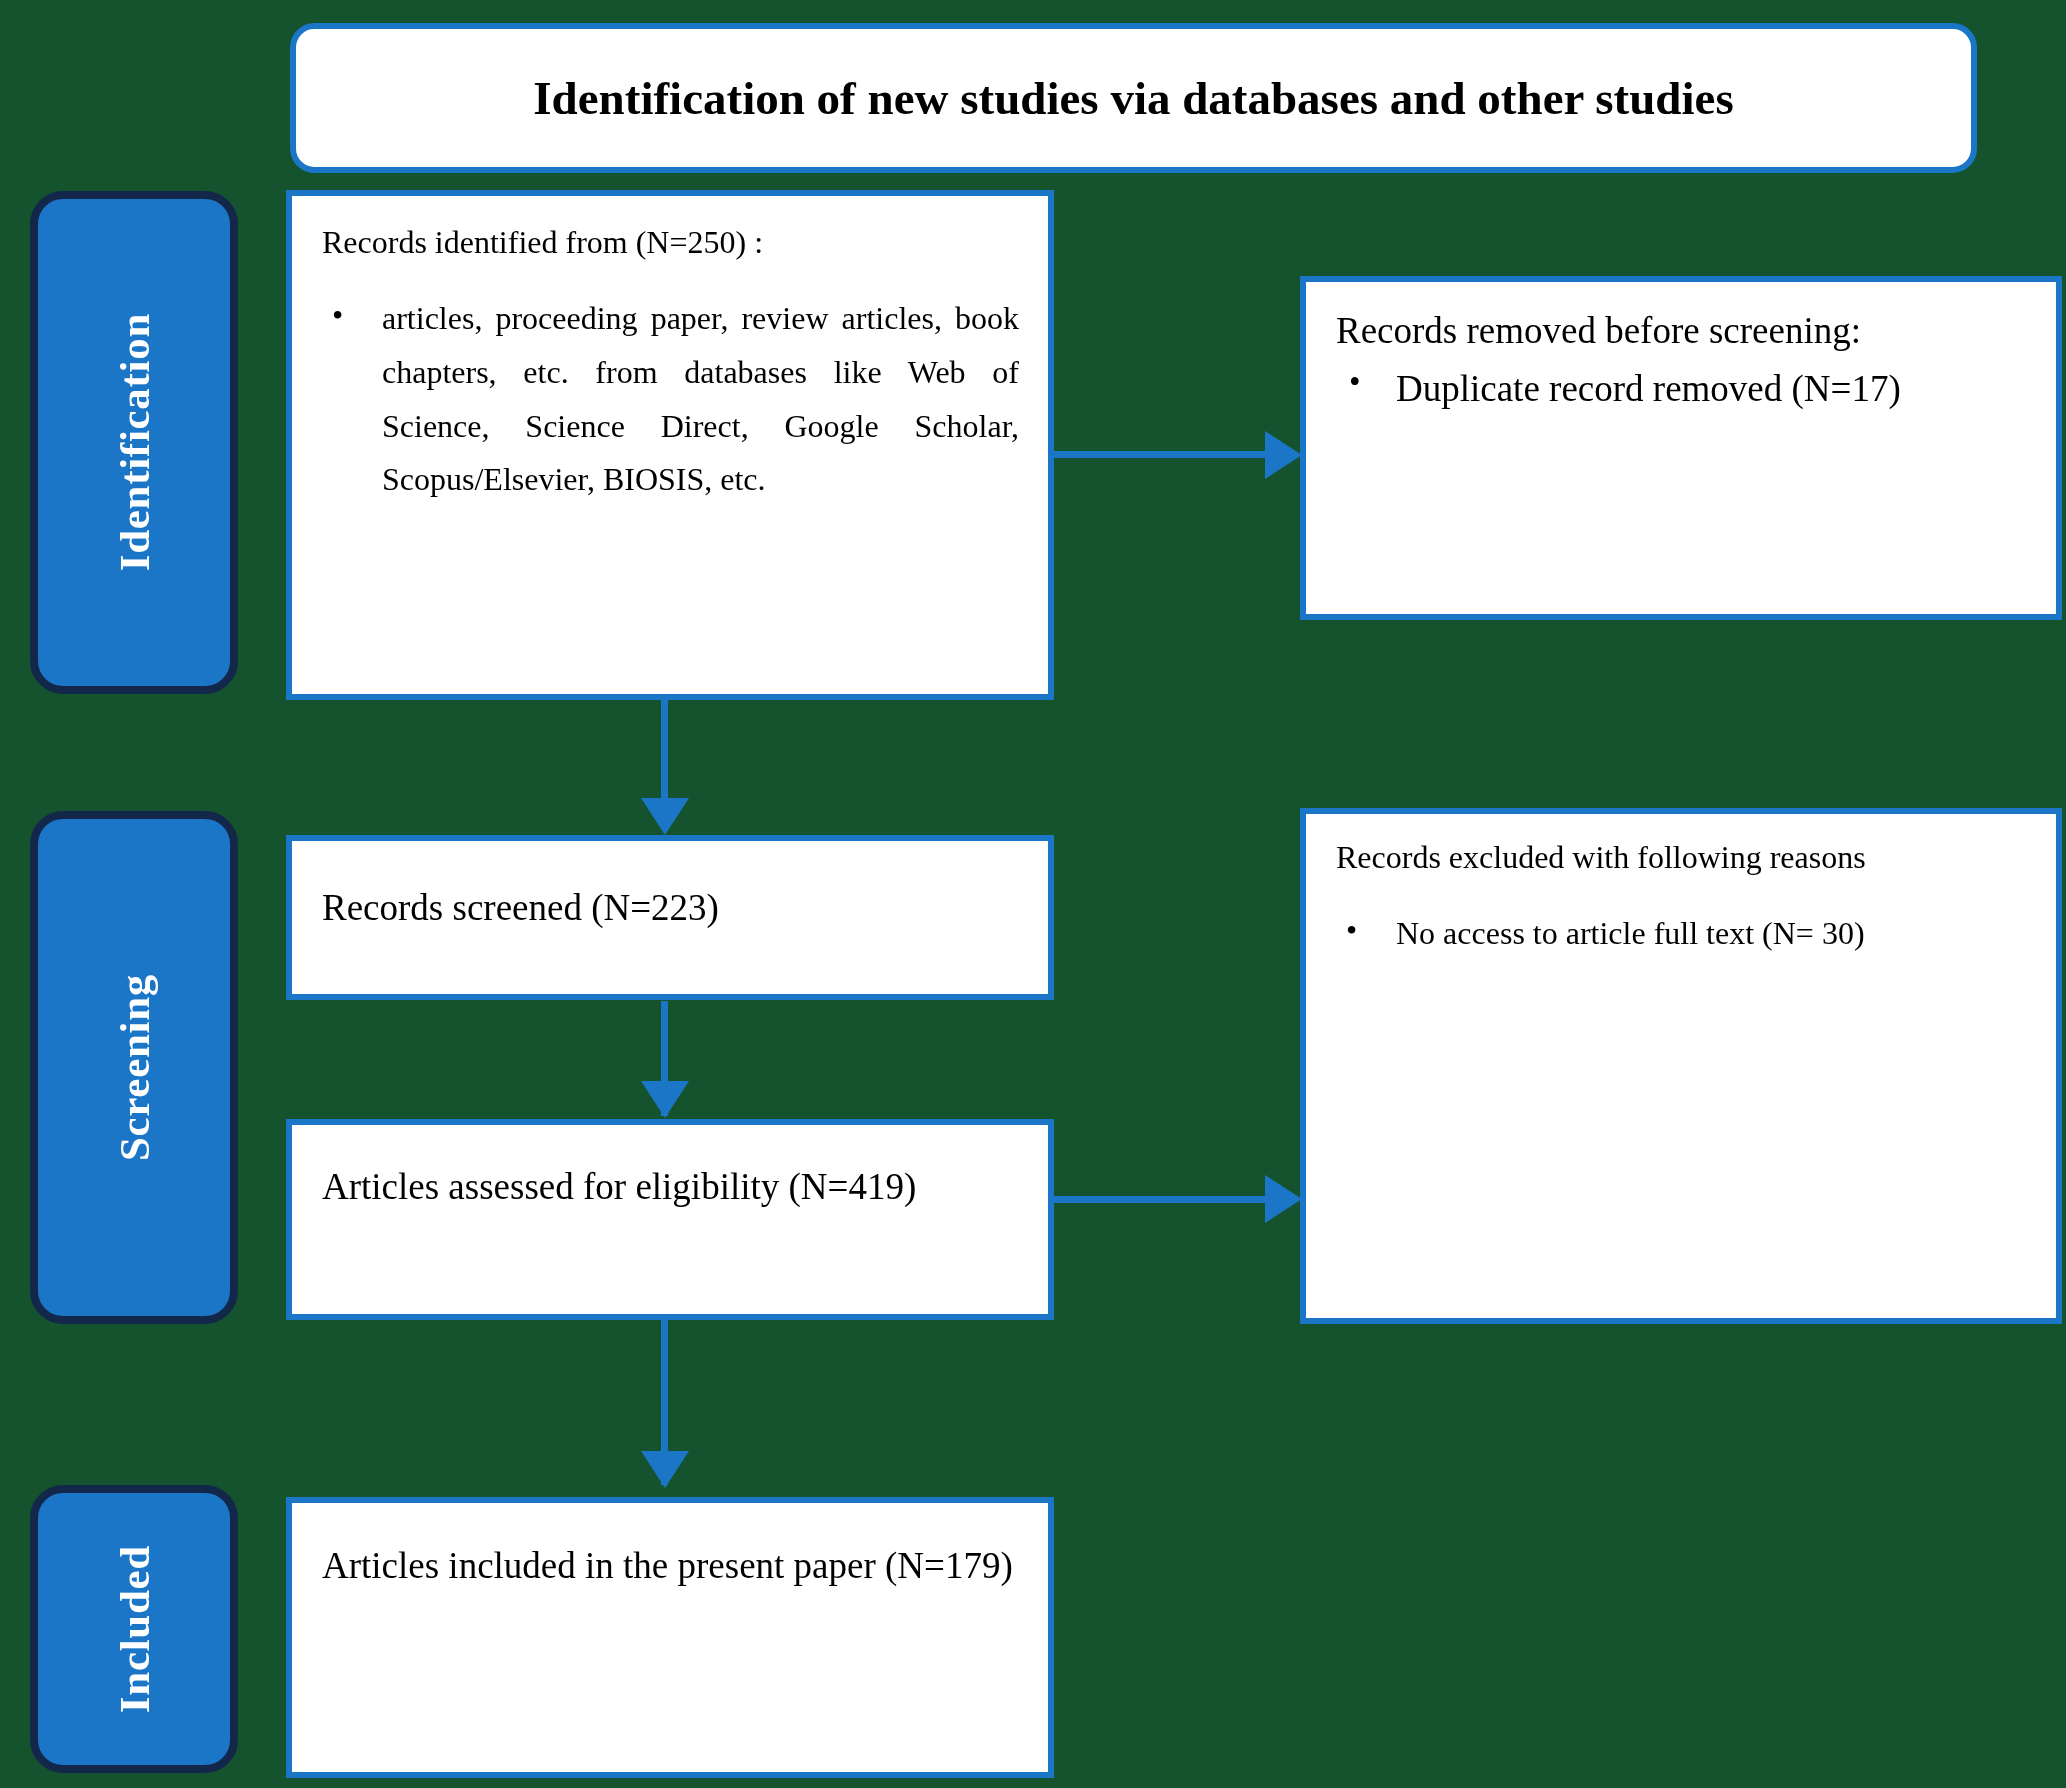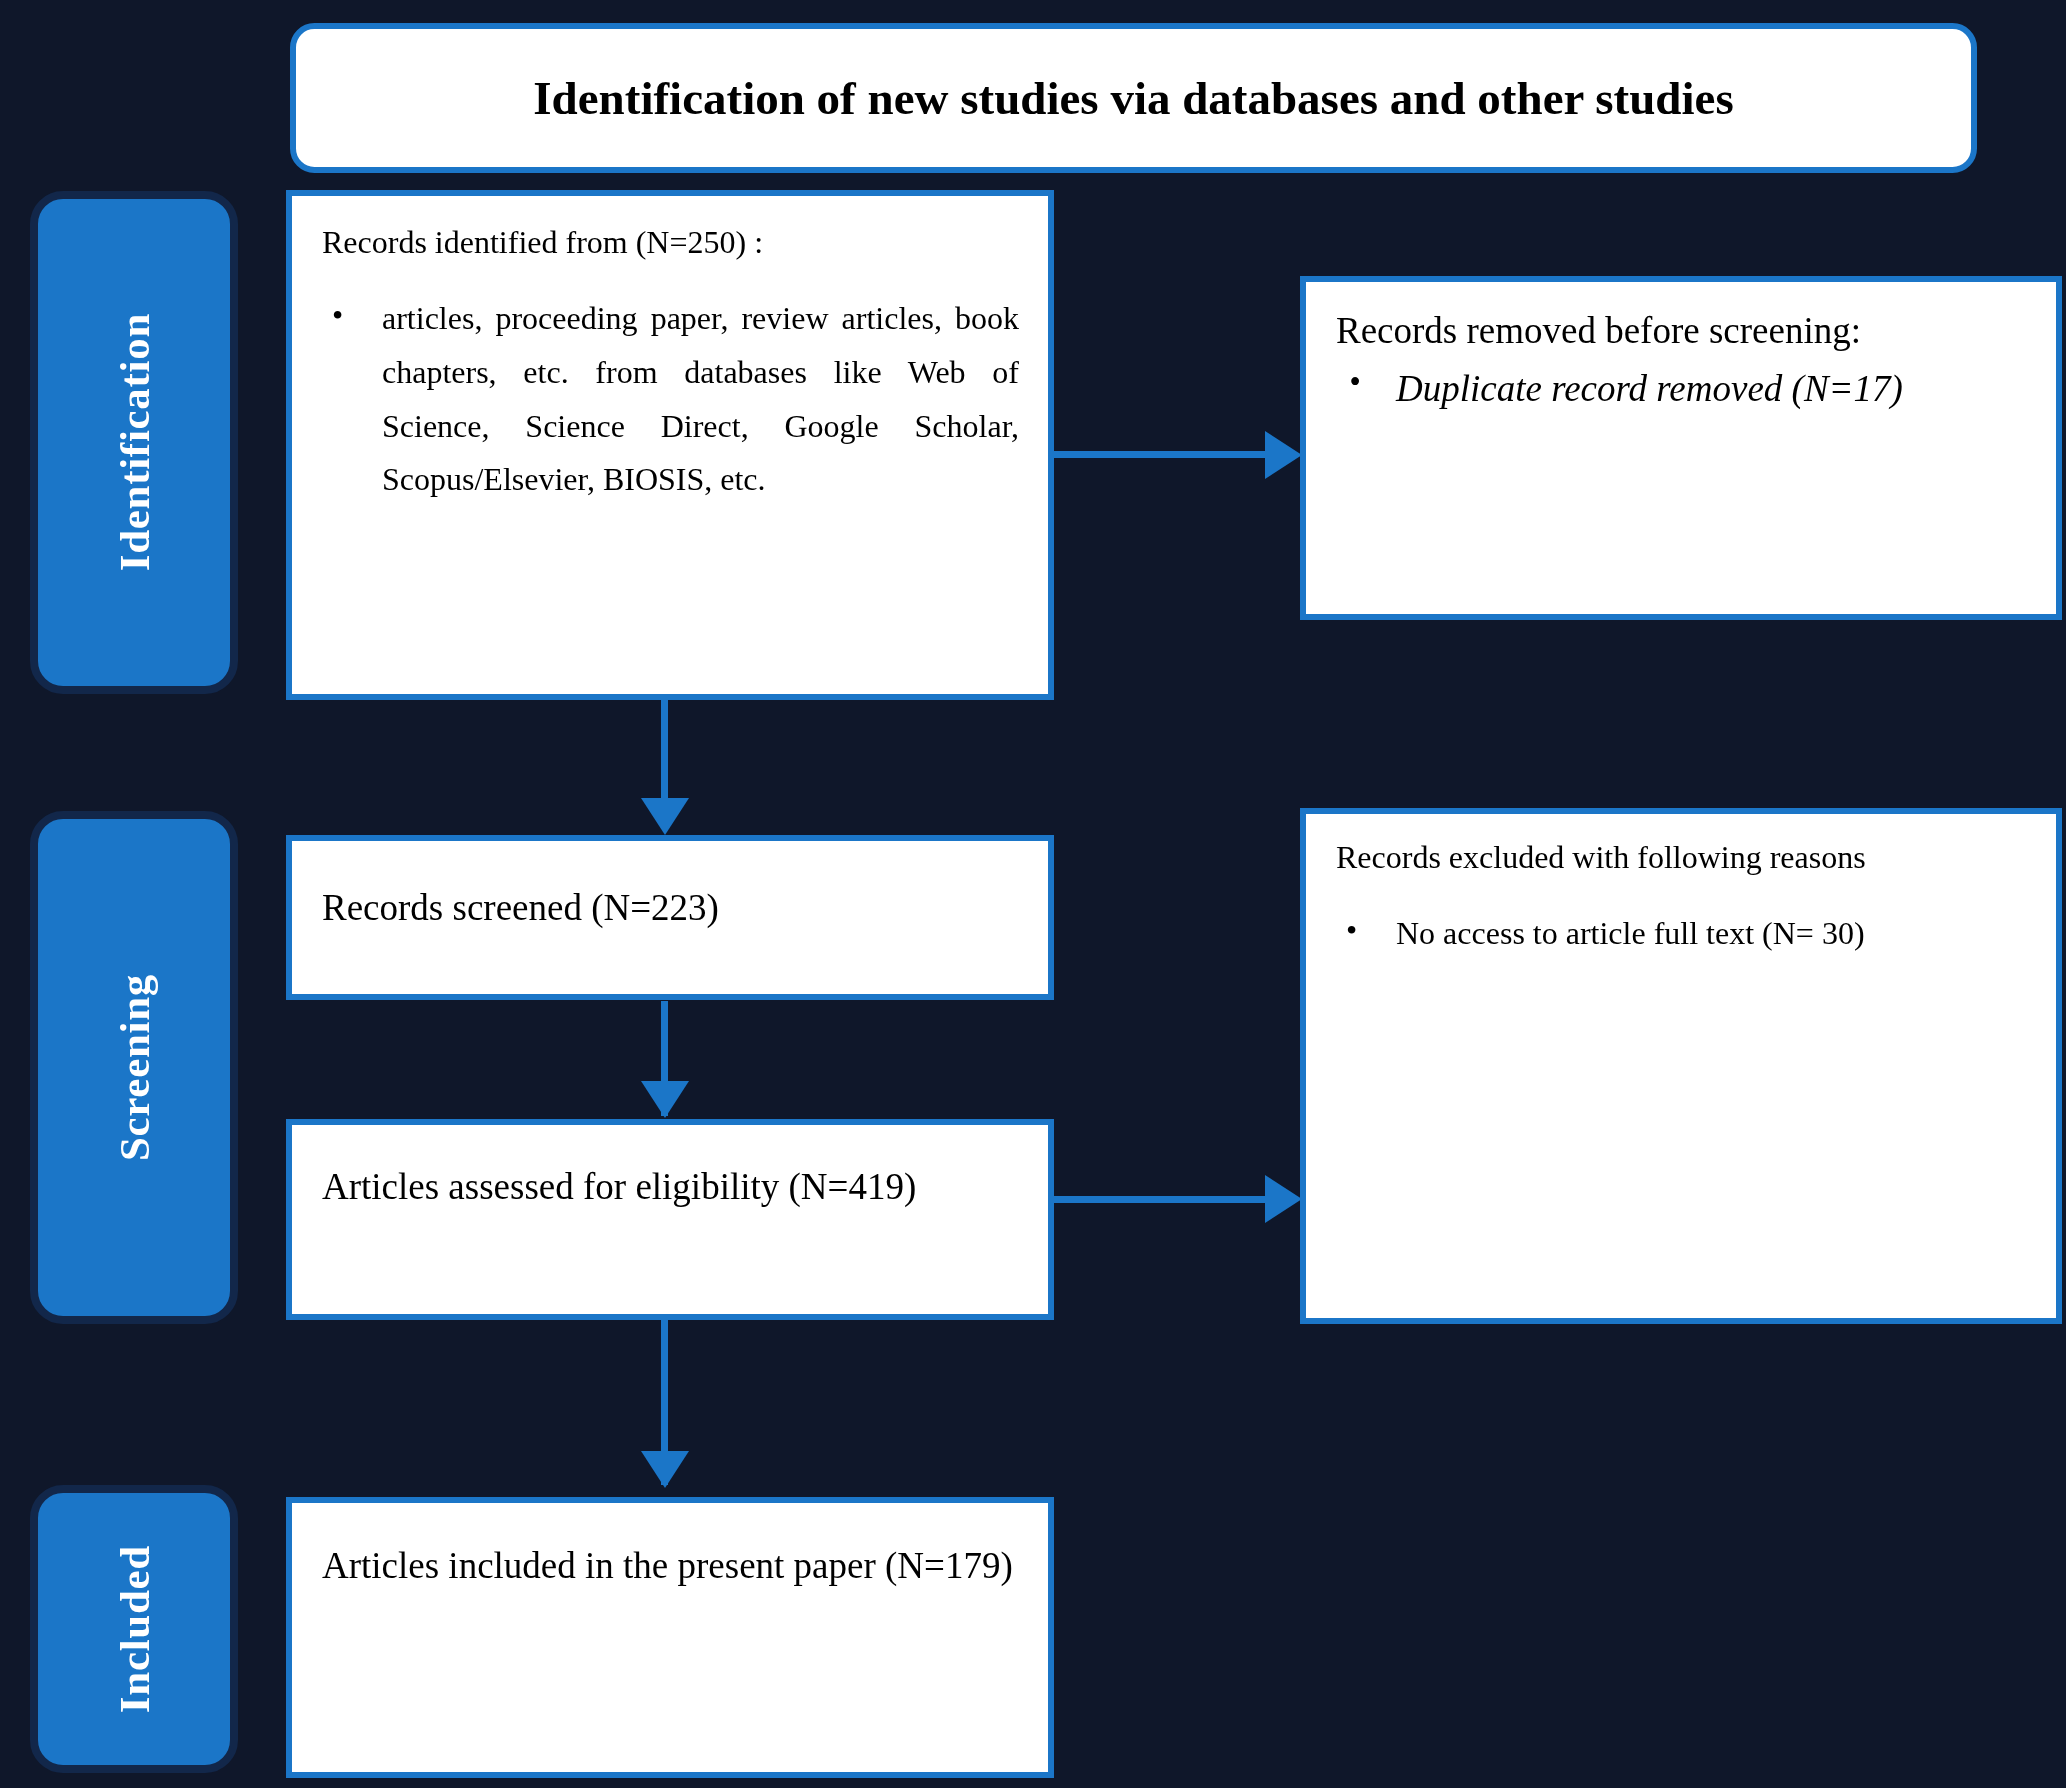--- a/index.html
+++ b/index.html
@@ -4,21 +4,21 @@
 <style>
   html, body {
     margin: 0;
     padding: 0;
     background: #ffffff;
   }
   #page {
     position: relative;
     width: 2066px;
     height: 1789px;
-    background: #0f172a;
+    background: #14532d;
     font-family: "Liberation Serif", "DejaVu Serif", serif;
     overflow: hidden;
   }
 
   
   .stage-tab {
     position: absolute;
     background: #1B76C8;
     border: 8px solid #12274A;
     border-radius: 33px;
@@ -99,21 +99,20 @@
     margin-bottom: 16px;
     font-size: 32px;
     line-height: 1.68;
     color: #000000;
     text-align: justify;
     text-align-last: left;
   }
   ul.bullets li.big {
     font-size: 37px;
     line-height: 1.6;
-    font-style: italic;
   }
   ul.bullets li::before {
     content: "\2022";
     position: absolute;
     left: 10px;
     top: -2.9px;
     font-size: 32px;
     line-height: 1.68;
     color: #000000;
   }

